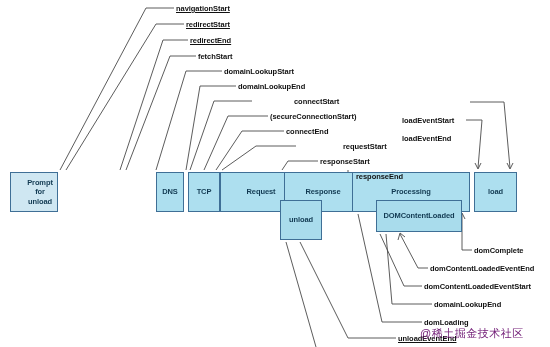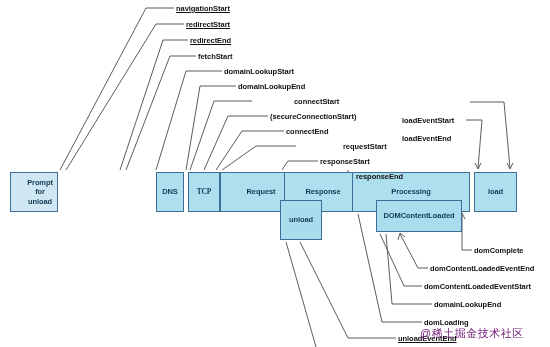--- a/index.html
+++ b/index.html
@@ -104,21 +104,21 @@
   </svg>
 
   <div class="phase pale" style="left:10px; top:172px; width:48px; height:40px;">
     <span style="white-space:pre-line">Prompt
 for
 unload</span>
   </div>
   <div class="phase" style="left:156px; top:172px; width:28px; height:40px;">
     <span style="white-space:pre-line">DNS</span>
   </div>
-  <div class="phase" style="left:188px; top:172px; width:32px; height:40px;font-family:Liberation Serif, serif;">
+  <div class="phase" style="left:188px; top:172px; width:32px; height:40px;">
     <span style="white-space:pre-line">TCP</span>
   </div>
   <div class="phase" style="left:220px; top:172px; width:82px; height:40px;">
     <span style="white-space:pre-line">Request</span>
   </div>
   <div class="phase" style="left:284px; top:172px; width:78px; height:40px;">
     <span style="white-space:pre-line">Response</span>
   </div>
   <div class="phase" style="left:352px; top:172px; width:118px; height:40px;">
     <span style="white-space:pre-line">Processing</span>

